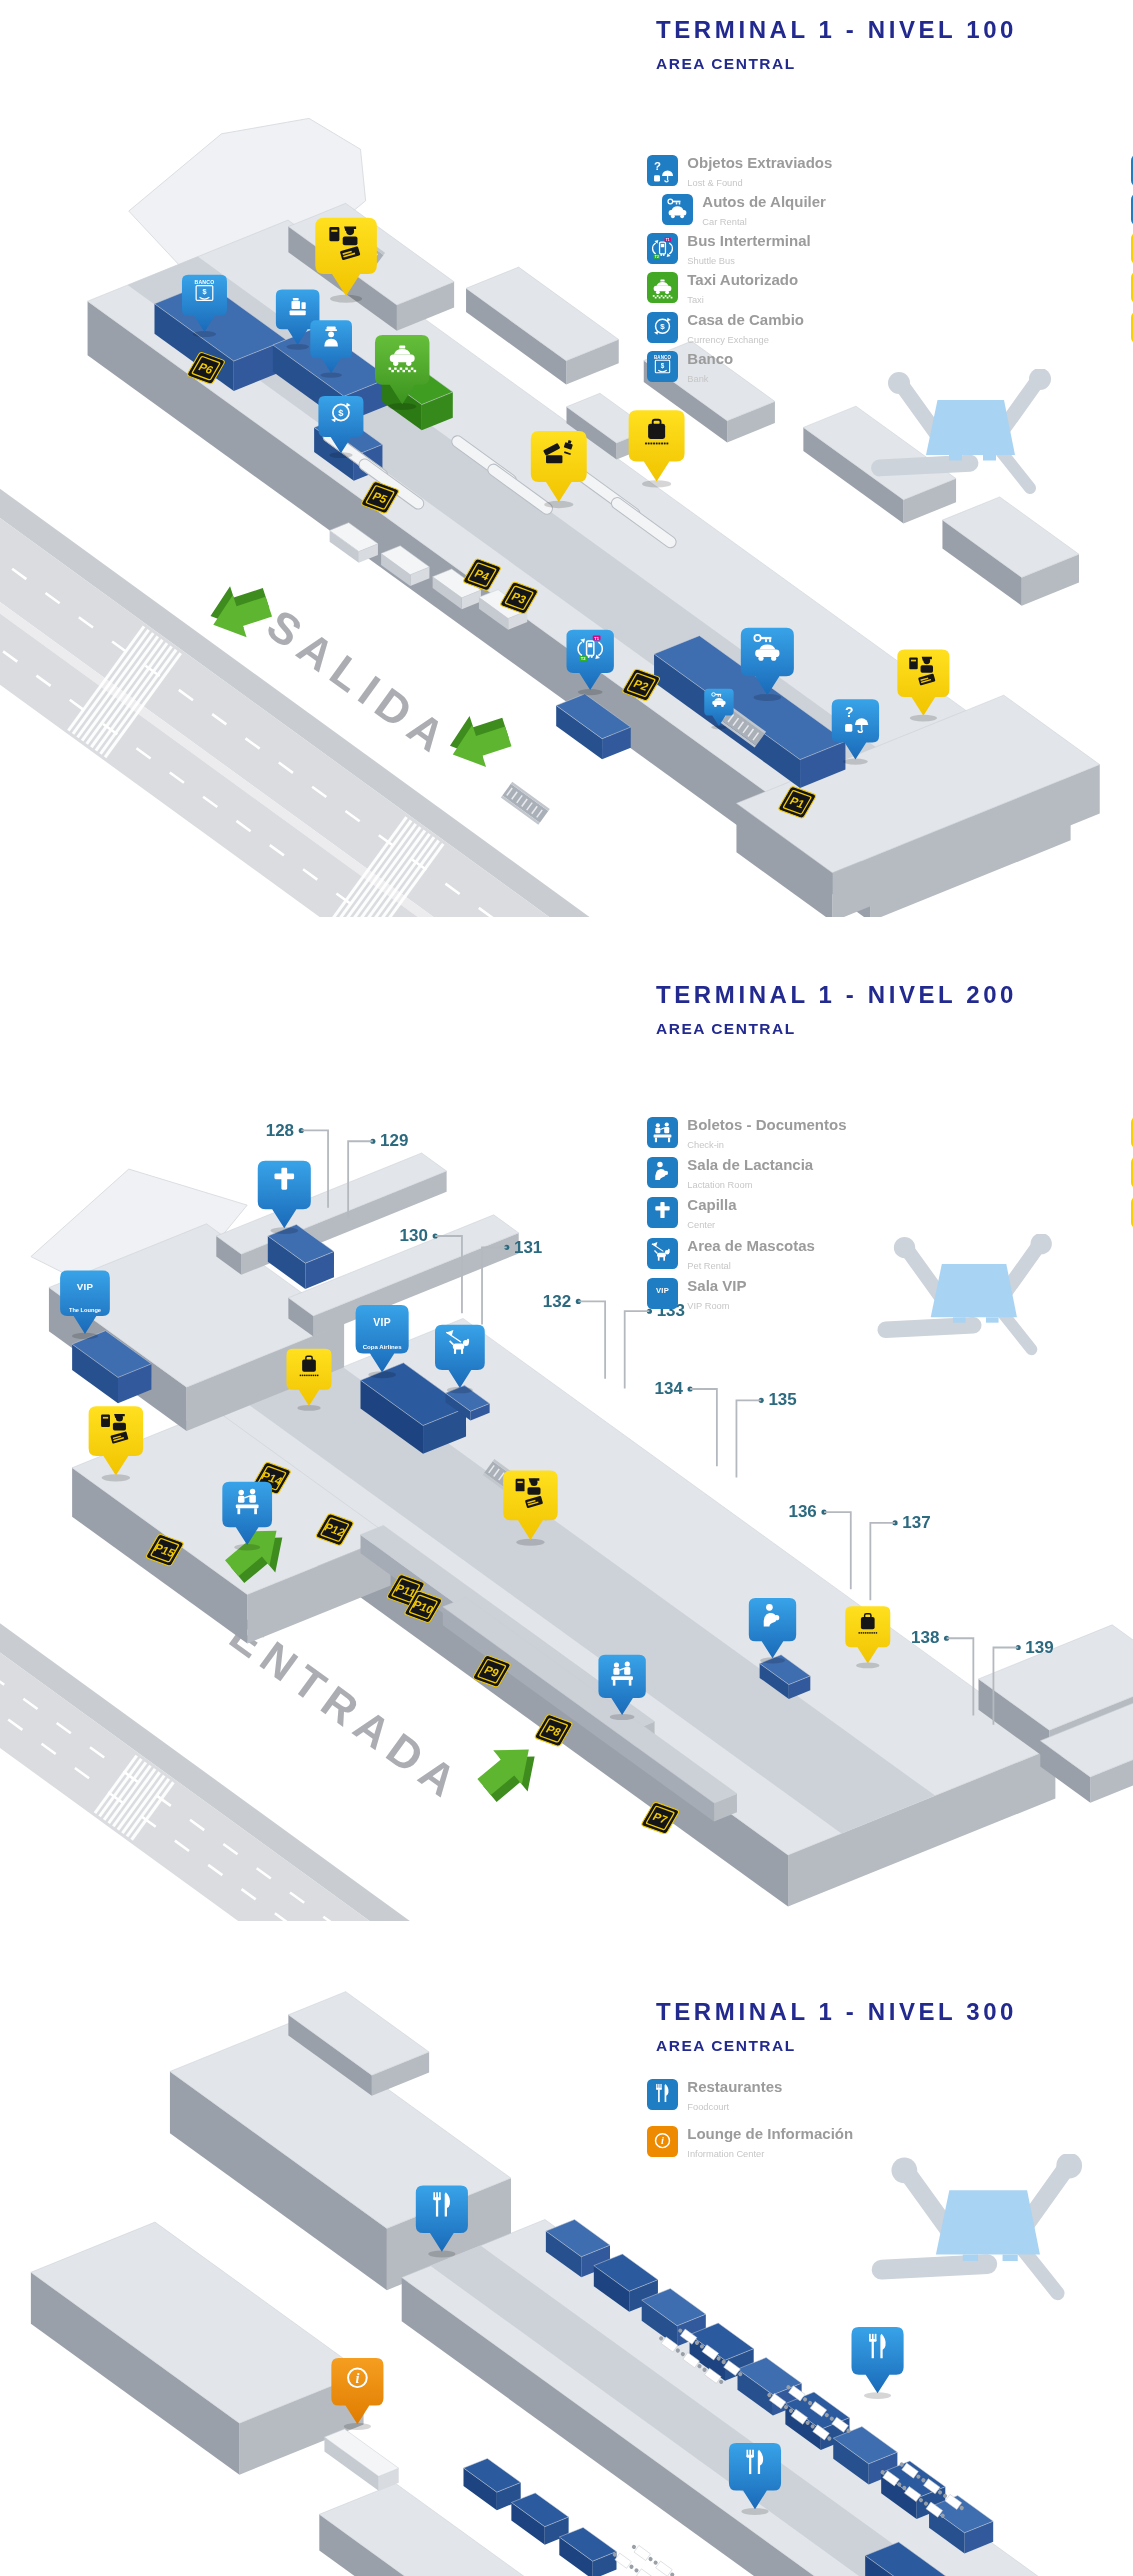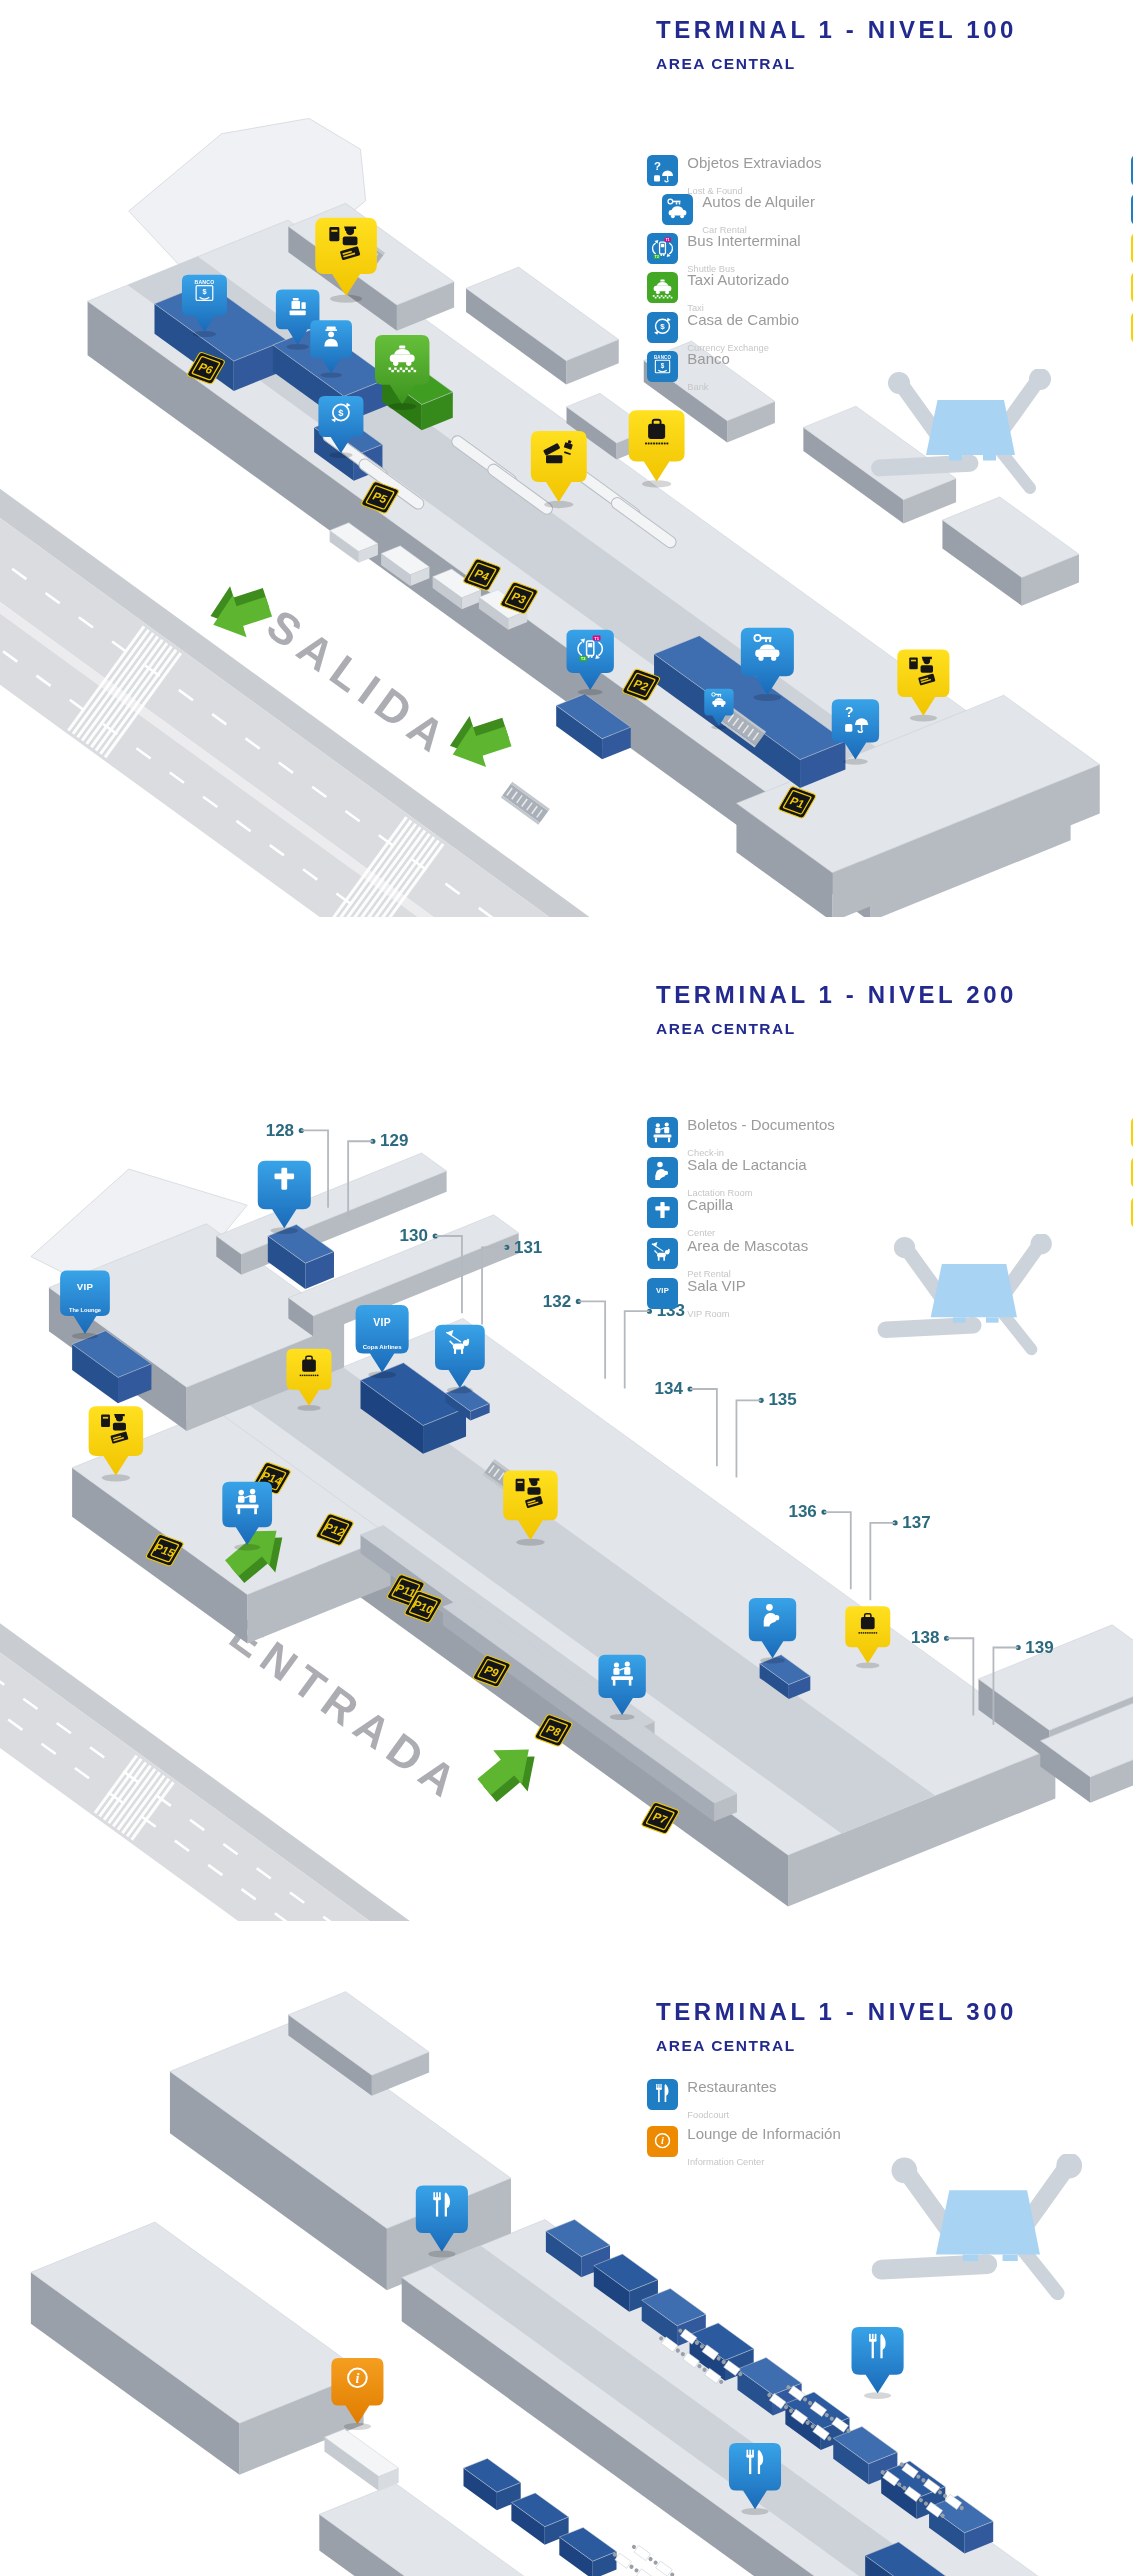--- a/index.html
+++ b/index.html
@@ -5,22 +5,22 @@
   html,body{margin:0;padding:0;background:#fff;}
   #page{position:relative;width:1133px;height:2790px;background:#ffffff;overflow:hidden;
         font-family:"Liberation Sans",sans-serif;}
   .hdr{position:absolute;z-index:6;margin-left:9px;}
   .hdr .t{font-size:24px;font-weight:800;letter-spacing:3.6px;color:#232a8f;white-space:nowrap;}
   .hdr .s{font-size:15.5px;font-weight:800;letter-spacing:1.5px;color:#232a8f;margin-top:11.3px;}
   .legend{position:absolute;z-index:6;}
   .leg-item{position:absolute;display:flex;align-items:flex-start;width:237px;}
   .leg-ic{width:31px;height:31px;border-radius:5.2px;flex:0 0 31px;display:flex;align-items:center;justify-content:center;}
   .leg-tx{margin-left:9.3px;line-height:1.05;}
-  .leg-l{font-size:15px;color:#9b9b9b;font-weight:400;white-space:nowrap;}
-  .leg-s{font-size:9.3px;color:#c6c6c6;margin-top:16px;white-space:nowrap;}
+  .leg-l{font-size:15px;color:#9b9b9b;font-weight:700;white-space:nowrap;}
+  .leg-s{font-size:9.3px;color:#c6c6c6;margin-top:8px;white-space:nowrap;}
   svg.map{position:absolute;left:0;z-index:2;}
   svg.loc{position:absolute;z-index:5;}
   .gate-t{font-size:33px;font-weight:bold;fill:#2c6a80;}
   .roadlbl{font-size:86px;font-weight:bold;fill:#a2a5aa;letter-spacing:16px;opacity:.9;}
 </style>
 </head>
 <body>
 
 <div id="page">
 

